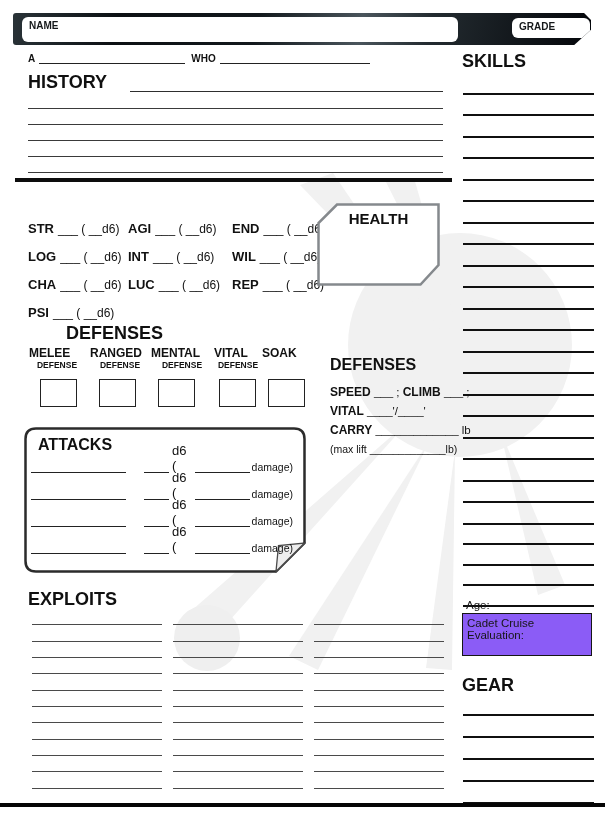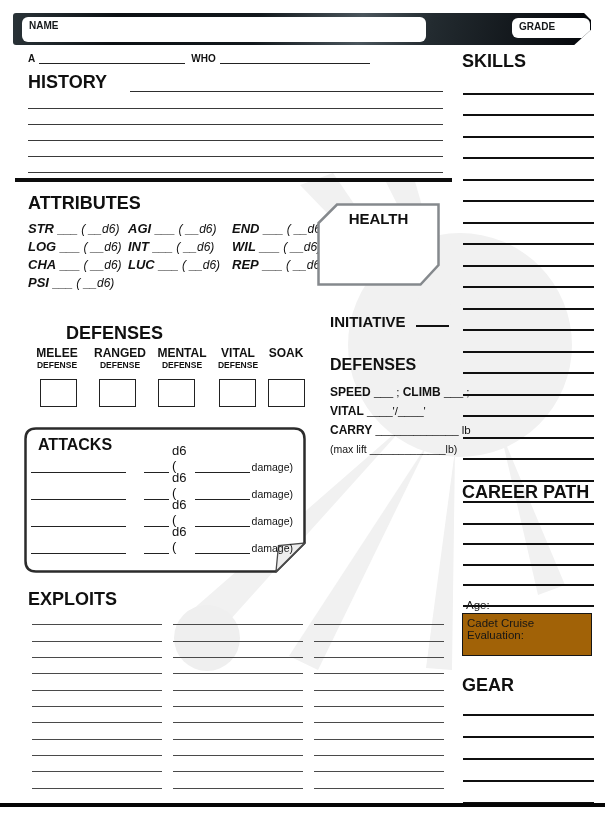--- a/index.html
+++ b/index.html
@@ -19,64 +19,64 @@
   .intro{display:flex;align-items:flex-end;font-size:10px;font-weight:800;}
   .blankline{display:inline-block;border-bottom:1.5px solid #222;height:10px;}
   
   .lnh{height:15px;border-bottom:1.5px solid #3a3a3a;}
   .lne{height:15.35px;border-bottom:1.2px solid #4a4a4a;}
   .lnb{height:19.5px;border-bottom:2px solid #101010;}
   .lnc{height:18.6px;border-bottom:2px solid #101010;}
   .lng{height:20px;border-bottom:2px solid #101010;}
   .sep{background:#0d0d0d;}
   
-  .attr-grid{display:grid;grid-template-columns:100px 104px 110px;font-style:italic;}
+  .attr-grid{display:grid;grid-template-columns:100px 104px 110px;row-gap:10px;}
   .attr-label{font-weight:800;font-size:13px;margin-right:4px;}
   .attr-blank{font-size:12px;}
   
-  .defhead{font-weight:800;font-size:12px;text-align:center;line-height:1;}
+  .defhead{font-weight:800;font-size:12px;text-align:left;line-height:1;}
   .defsub{font-weight:800;font-size:8.5px;text-align:center;line-height:1;margin-top:2px;}
   .defbox{width:35px;height:26px;border:1.6px solid #222;background:#fff;}
   
   .mvrow{font-size:11.5px;}
   .mvlabel{font-weight:800;font-size:12px;}
   
   .atk-rows{width:262px;}
   .atk-row{height:27px;display:flex;align-items:flex-end;font-size:10.5px;}
   .bl1{width:100px;border-bottom:1.5px solid #222;height:2px;}
   .bl2{width:26px;border-bottom:1.5px solid #222;height:2px;margin-left:18px;}
   .bl3{width:57px;border-bottom:1.5px solid #222;height:2px;margin:0 2px;}
   .d6{font-size:13px;margin-left:3px;}
   
   .exp-grid{display:flex;}
   .exp-col{width:130px;}
   .exp-col + .exp-col{margin-left:11px;}
   .smalltext{font-size:11.5px;color:#161616;}
-  .cadetbox{border:1.6px solid #161616;background:#a16207;}
+  .cadetbox{border:1.6px solid #161616;background:#8b5cf6;}
 </style>
 </head>
 <body>
 
 <div id="sheet">
 
   <svg class="wm" width="605" height="817">
     <g fill="#f1f1f1">
       <circle cx="460" cy="345" r="112"></circle>
       <polygon points="440,330 300,185 333,173"></polygon>
       <polygon points="455,320 385,180 414,178"></polygon>
       <polygon points="410,420 212,640 191,611"></polygon>
       <polygon points="430,440 318,670 289,656"></polygon>
       <polygon points="455,450 426,668 452,670"></polygon>
       <polygon points="500,430 565,585 538,595"></polygon>
     </g>
     <circle cx="207" cy="638" r="33" fill="#efefef"></circle>
   </svg>
 
   <div class="abs bar" style="left:13px;top:13px;width:578px;height:32px;">
-    <div class="whitebox" style="left:9px;top:4px;width:404px;height:25px;">
+    <div class="whitebox" style="left:9px;top:4px;width:436px;height:25px;">
       <div class="boxlabel">NAME</div>
     </div>
     <div class="whitebox" style="left:499px;top:5px;width:78px;height:20px;">
       <div class="boxlabel">GRADE</div>
     </div>
   </div>
 
   <div class="abs intro" style="left:28px;top:53px;width:420px;">
     <span>A</span>
     <span class="blankline" style="width:146px;margin-left:4px;"></span>
@@ -89,21 +89,20 @@
   <div class="abs" style="left:28px;top:93px;width:415px;">
       <div class="lnh"></div>
       <div class="lnh"></div>
       <div class="lnh"></div>
       <div class="lnh"></div>
       <div class="lnh"></div>
     </div>
 
   <div class="abs sep" style="left:15px;top:178px;width:437px;height:3.5px;"></div>
 
-  <div class="abs tl" style="left:28px;top:194px;">ATTRIBUTES</div>
   <div class="abs attr-grid" style="left:28px;top:219px;width:320px;">
     <div><span class="attr-label">STR</span><span class="attr-blank">___ ( __d6)</span></div>
     <div><span class="attr-label">AGI</span><span class="attr-blank">___ ( __d6)</span></div>
     <div><span class="attr-label">END</span><span class="attr-blank">___ ( __d6)</span></div>
     <div><span class="attr-label">LOG</span><span class="attr-blank">___ ( __d6)</span></div>
     <div><span class="attr-label">INT</span><span class="attr-blank">___ ( __d6)</span></div>
     <div><span class="attr-label">WIL</span><span class="attr-blank">___ ( __d6)</span></div>
     <div><span class="attr-label">CHA</span><span class="attr-blank">___ ( __d6)</span></div>
     <div><span class="attr-label">LUC</span><span class="attr-blank">___ ( __d6)</span></div>
     <div><span class="attr-label">REP</span><span class="attr-blank">___ ( __d6)</span></div>
@@ -135,24 +134,20 @@
   <div class="abs defbox" style="left:99px;top:379px;"></div>
   <div class="abs defbox" style="left:158px;top:379px;"></div>
   <div class="abs defbox" style="left:219px;top:379px;"></div>
   <div class="abs defbox" style="left:268px;top:379px;"></div>
 
   <svg class="abs" style="left:317px;top:203px;" width="123" height="83">
     <path d="M20 1.5 H121.5 V62 L103.5 81.5 H1.5 V20 Z" fill="#ffffff" stroke="#85898d" stroke-width="2.5"></path>
   </svg>
   <div class="abs tm" style="left:317px;top:211px;width:123px;text-align:center;">HEALTH</div>
 
-  <div class="abs" style="left:330px;top:313px;">
-    <span class="tm">INITIATIVE</span>
-    <span style="display:inline-block;width:33px;border-bottom:2px solid #111;height:11px;margin-left:6px;"></span>
-  </div>
 
   <div class="abs tm" style="left:330px;top:357px;font-size:16px;">DEFENSES</div>
   <div class="abs mvrow" style="left:330px;top:385px;">
     <span class="mvlabel">SPEED</span>
     <span>___ ;</span>
     <span class="mvlabel">CLIMB</span>
     <span>___ ;</span>
   </div>
   <div class="abs mvrow" style="left:330px;top:404px;">
     <span class="mvlabel">VITAL</span>
@@ -264,21 +259,20 @@
       <div class="lnb"></div>
       <div class="lnb"></div>
       <div class="lnb"></div>
       <div class="lnb"></div>
       <div class="lnb"></div>
       <div class="lnb"></div>
       <div class="lnb"></div>
       <div class="lnb"></div>
     </div>
 
-  <div class="abs tl" style="left:462px;top:483px;">CAREER PATH</div>
   <div class="abs" style="left:463px;top:504px;width:131px;">
       <div class="lnc"></div>
       <div class="lnc"></div>
       <div class="lnc"></div>
       <div class="lnc"></div>
       <div class="lnc"></div>
     </div>
 
   <div class="abs smalltext" style="left:466px;top:599px;">Age:</div>
   <div class="abs cadetbox" style="left:462px;top:613px;width:128px;height:41px;">

